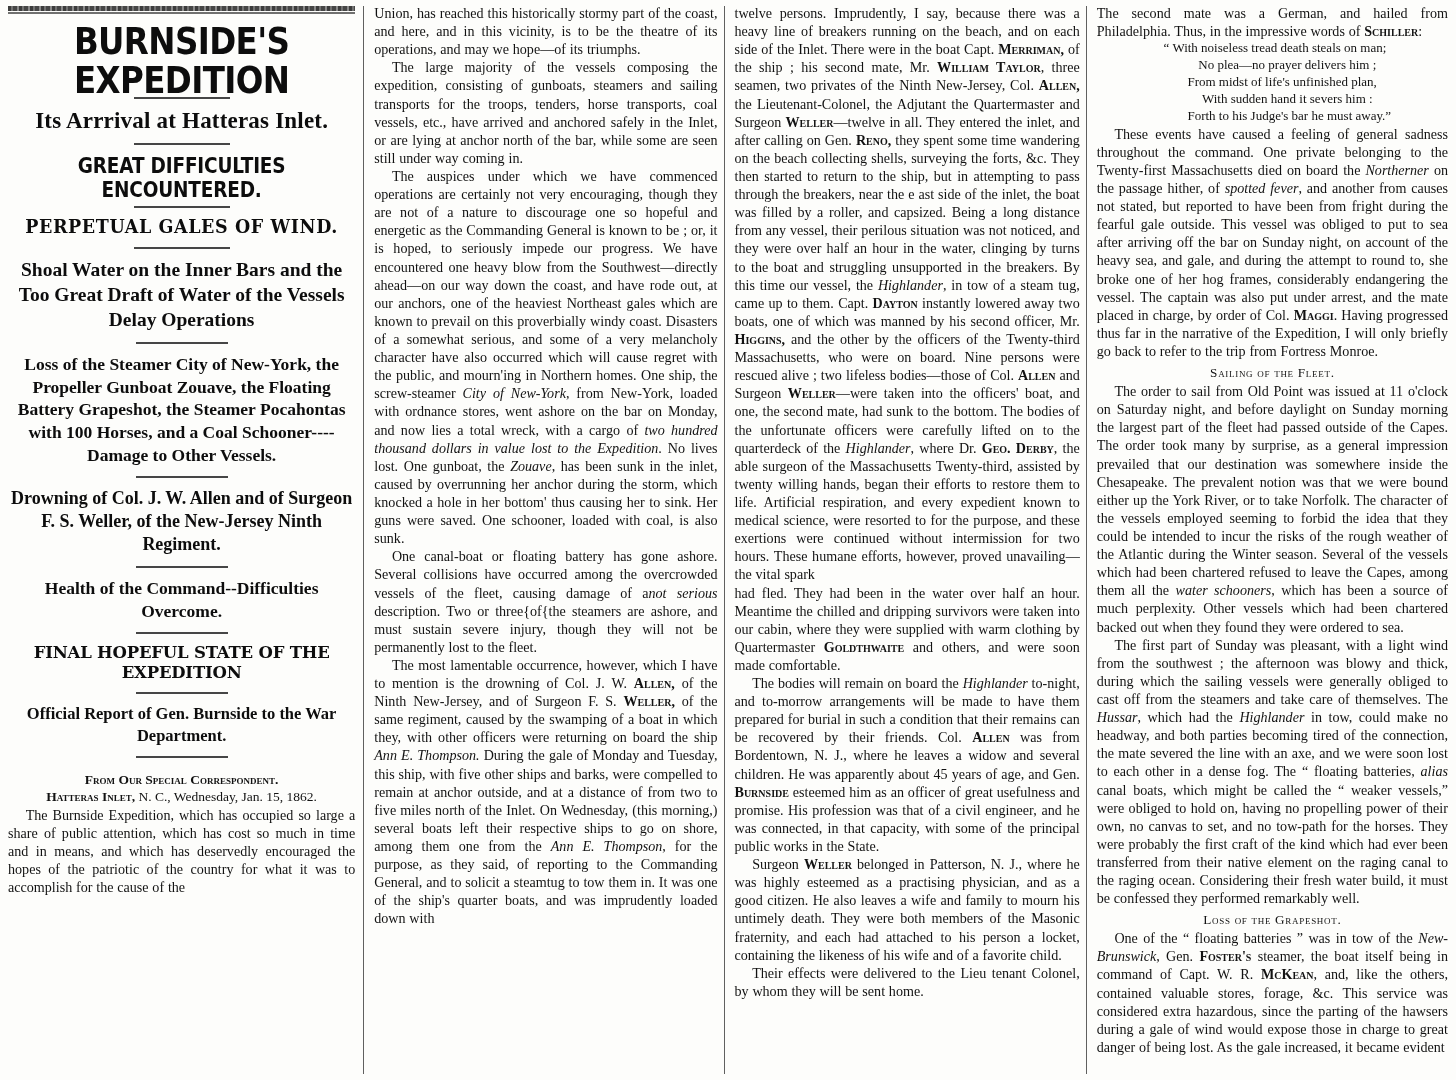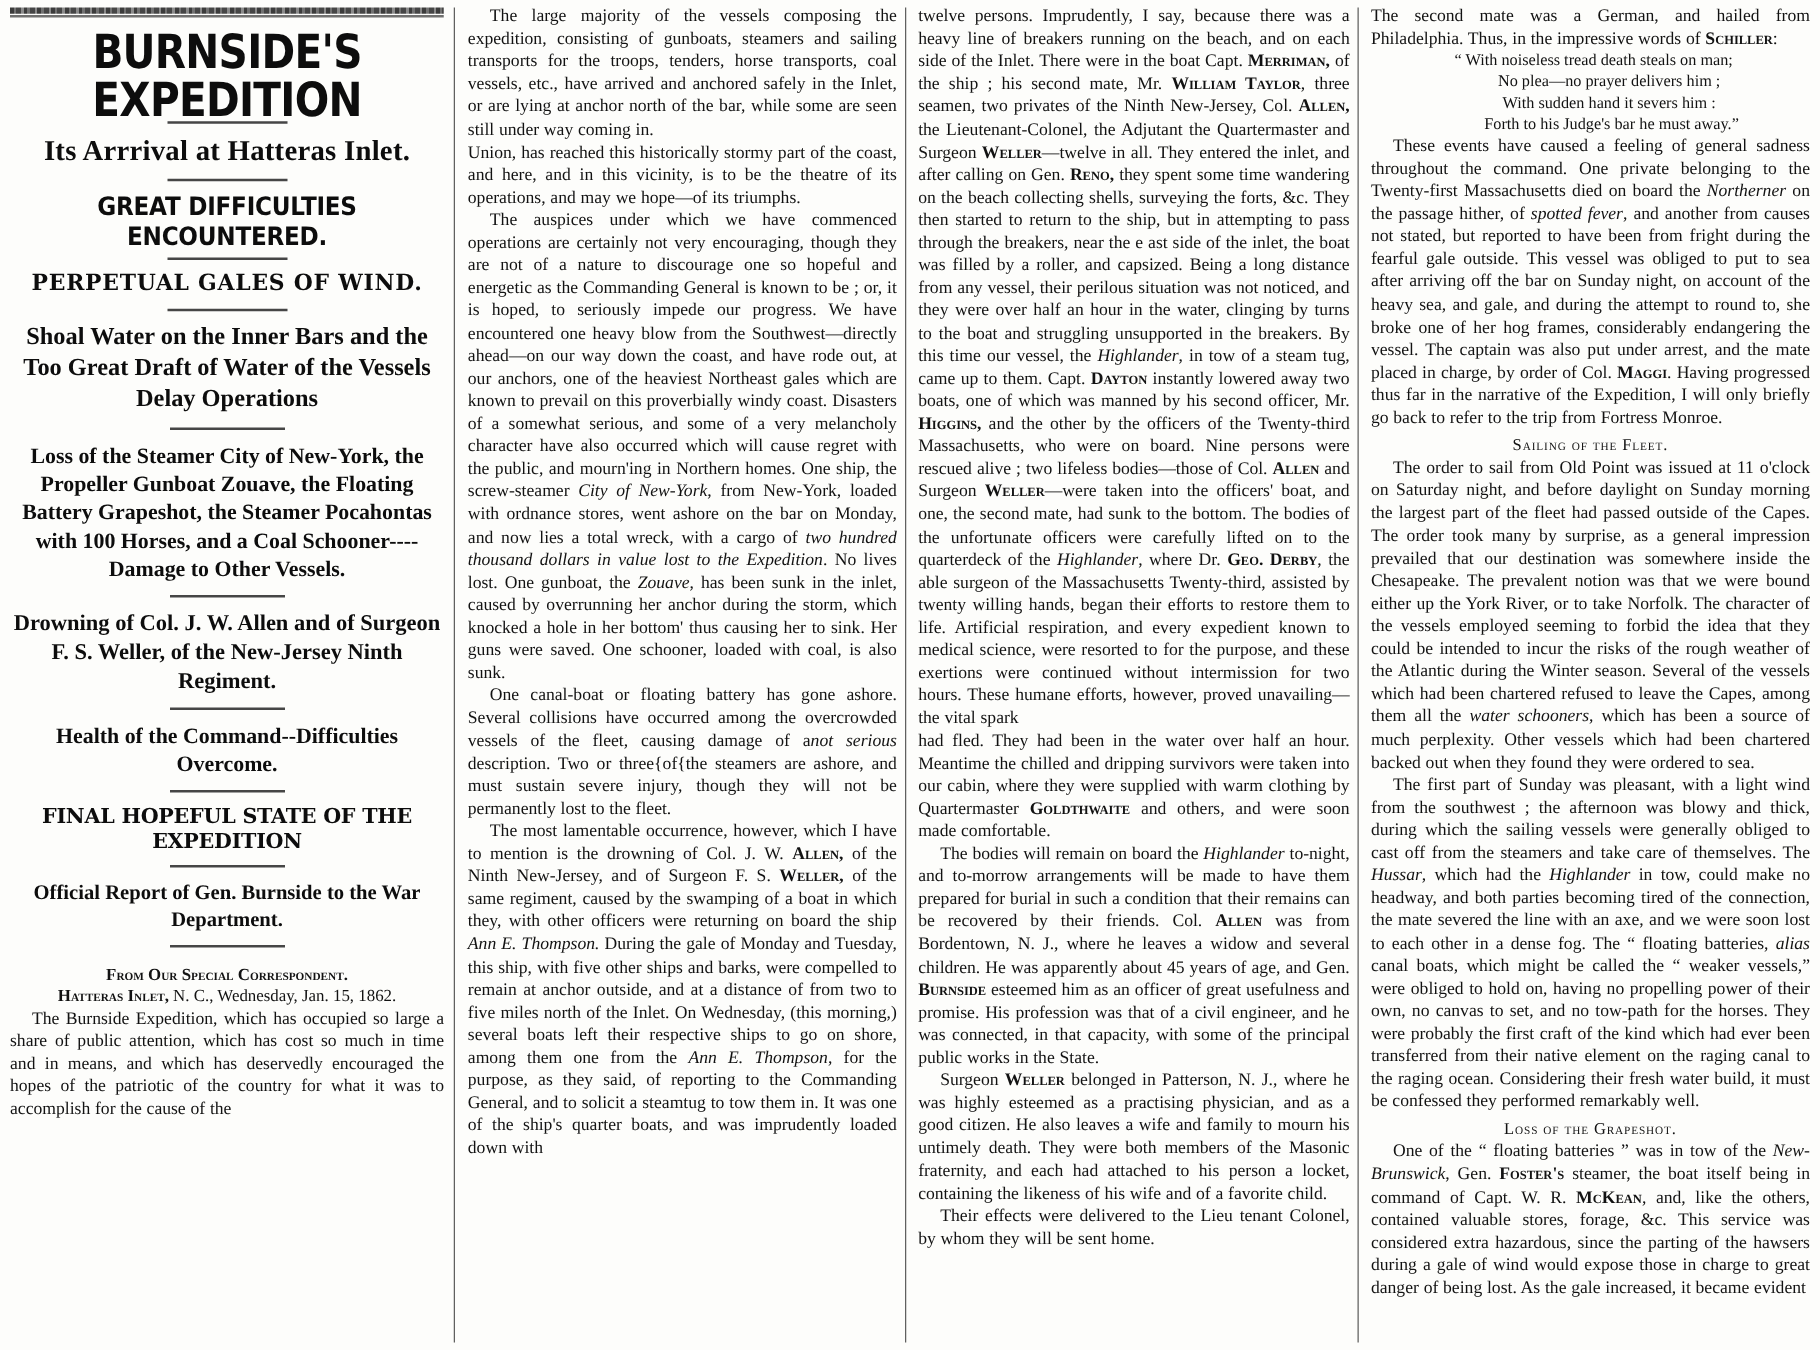--- a/index.html
+++ b/index.html
@@ -243,22 +243,22 @@
       <span class="sc">Hatteras Inlet,</span>
       <span>N. C., Wednesday, Jan. 15, 1862.</span>
     </div>
 
     <p class="body">The Burnside Expedition, which has occupied so large a share of public attention, which has cost so much in time and in means, and which has deservedly encouraged the hopes of the patriotic of the country for what it was to accomplish for the cause of the</p>
   </div>
 
   <div class="rule"></div>
 
   <div class="col col-2">
+    <p class="body cont">Union, has reached this historically stormy part of the coast, and here, and in this vicinity, is to be the theatre of its operations, and may we hope—of its triumphs.</p>
     <p class="body">The large majority of the vessels composing the expedition, consisting of gunboats, steamers and sailing transports for the troops, tenders, horse transports, coal vessels, etc., have arrived and anchored safely in the Inlet, or are lying at anchor north of the bar, while some are seen still under way coming in.</p>
-    <p class="body cont">Union, has reached this historically stormy part of the coast, and here, and in this vicinity, is to be the theatre of its operations, and may we hope—of its triumphs.</p>
 
     <p class="body">
       <span>The auspices under which we have commenced operations are certainly not very encouraging, though they are not of a nature to discourage one so hopeful and energetic as the Commanding General is known to be ; or, it is hoped, to seriously impede our progress.  We have encountered one heavy blow from the Southwest—directly ahead—on our way down the coast, and have  rode out, at  our anchors, one of the heaviest Northeast gales  which  are  known to prevail  on  this  proverbially  windy  coast.  Disasters  of  a  somewhat  serious,  and  some  of a  very  melancholy  character  have  also  occurred which will cause regret with the  public, and mourn'ing in Northern homes.  One ship, the screw-steamer </span><i>City of  New-York</i><span>, from  New-York, loaded with ordnance stores, went ashore on the bar on Monday, and now lies a total wreck, with a cargo of </span><i>two hundred thousand dollars in value lost to the Expedition</i><span>.  No lives lost.  One gunboat, the </span><i>Zouave</i><span>, has been sunk in the inlet, caused by overrunning her anchor during the storm, which knocked a hole in her bottom' thus causing her to sink.  Her guns were saved. One schooner, loaded with coal, is also sunk.</span>
     </p>
 
     <p class="body">
       <span>One canal-boat or floating battery has gone ashore. Several collisions have occurred among the overcrowded vessels of the fleet, causing damage of a</span><i>not serious</i><span> description.  Two or three{of{the steamers are  ashore, and  must sustain severe injury, though they will not be permanently lost to the fleet.</span>
     </p>
 
     <p class="body">
@@ -291,20 +291,21 @@
   <div class="rule"></div>
 
   <div class="col col-4">
     <p class="body cont">
       <span>The second mate was a German, and hailed from Philadelphia.  Thus, in the impressive words of </span><span class="sc">Schiller</span><span>:</span>
     </p>
 
     <div class="verse">
       <div class="l1">“ With noiseless tread death steals on man;</div>
       <div class="l2">No plea—no prayer delivers him ;</div>
+      <div class="l3">From midst of life's unfinished plan,</div>
       <div class="l4">With sudden hand it severs him :</div>
       <div class="l6">Forth to his Judge's bar he must away.”</div>
     </div>
 
     <p class="body">
       <span>These events have caused a feeling of general sadness throughout the command.  One private belonging to the Twenty-first Massachusetts died on board the </span><i>Northerner</i><span> on the passage hither, of </span><i>spotted fever</i><span>, and another from  causes  not stated, but reported to have been from fright during the fearful gale outside. This vessel  was  obliged  to put to sea  after arriving off  the bar on Sunday night, on account of the heavy sea, and gale, and during the attempt to  round to, she broke one of  her  hog frames, considerably endangering the vessel.  The captain was also  put under arrest, and the mate placed in charge, by order of  Col. </span><span class="sc">Maggi</span><span>.  Having progressed thus far in the narrative of the Expedition, I will only briefly go back to refer to the trip from Fortress Monroe.</span>
     </p>
 
     <div class="subhead">Sailing of the Fleet.</div>
 

